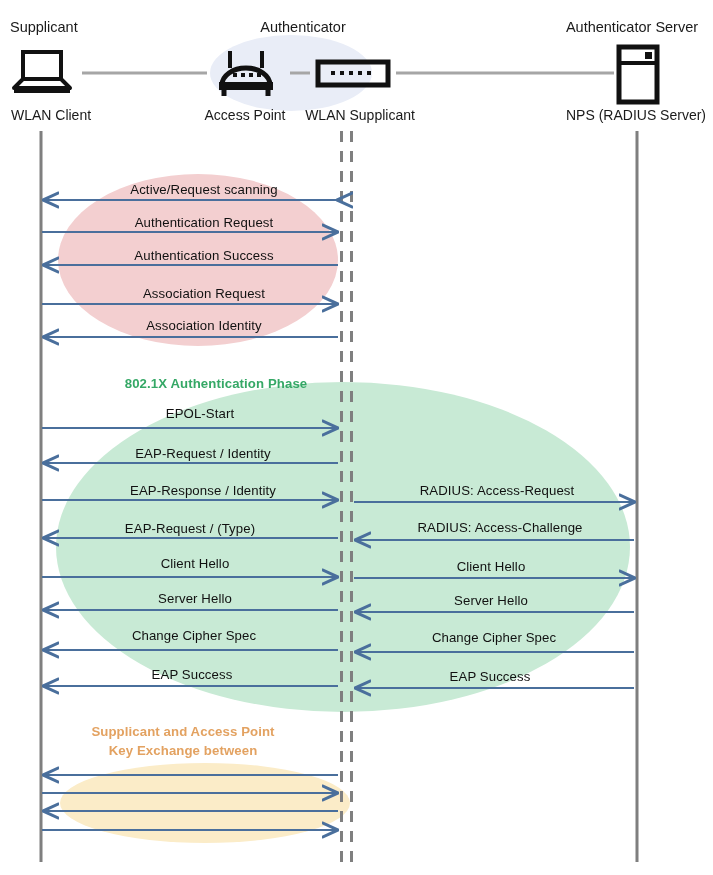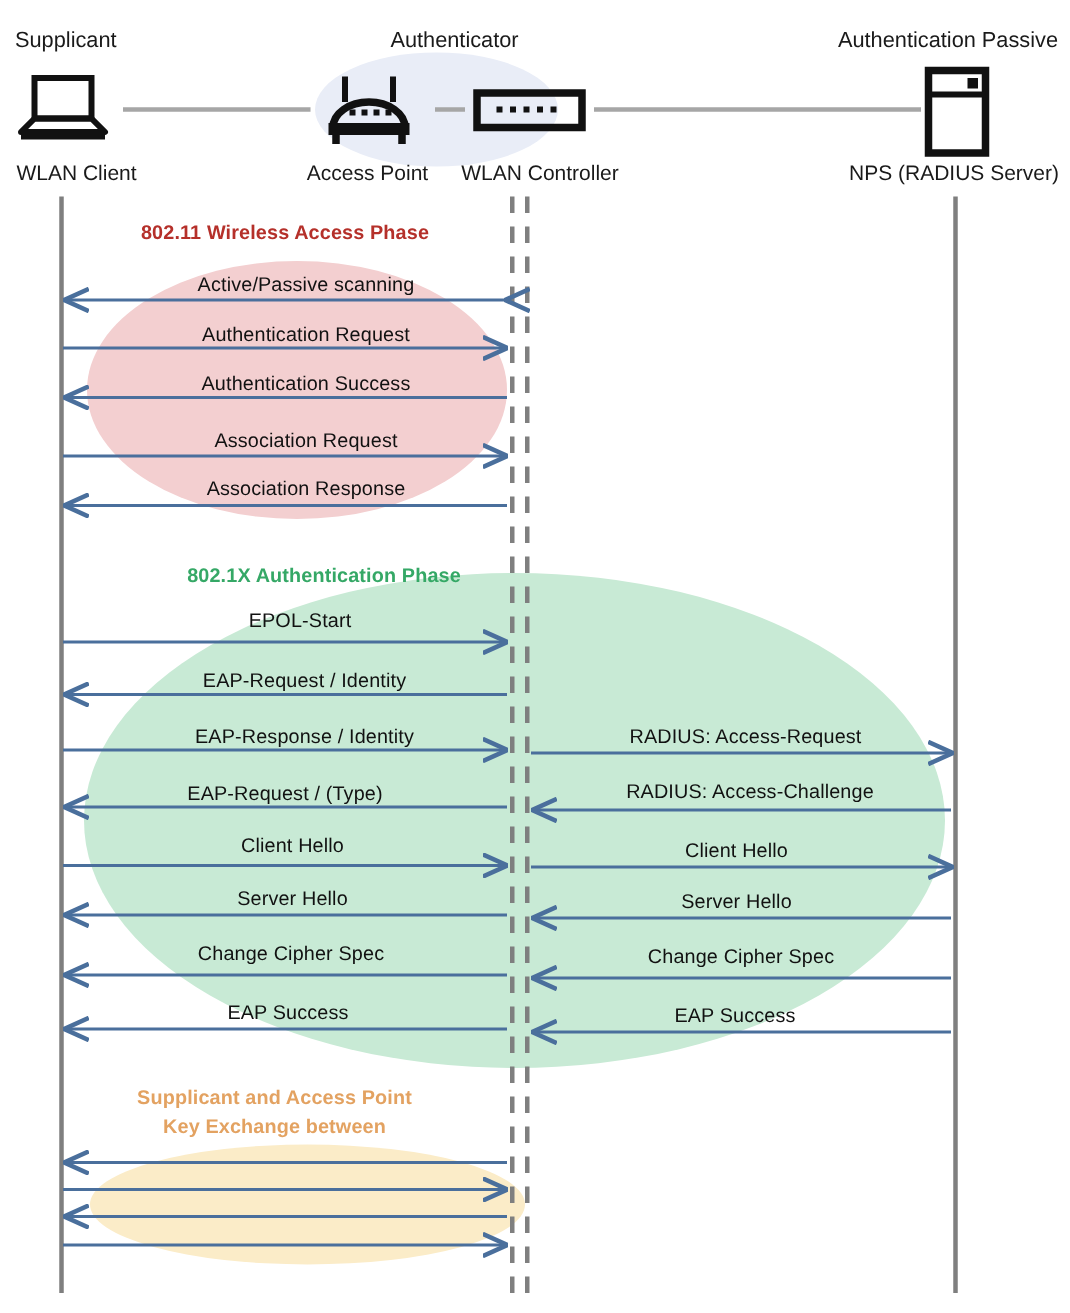--- a/index.html
+++ b/index.html
@@ -114,39 +114,38 @@
 
       <line x1="338" y1="775" x2="44" y2="775" marker-end="url(#ah-l)"></line>
       <line x1="42" y1="793" x2="337" y2="793" marker-end="url(#ah-r)"></line>
       <line x1="338" y1="811" x2="44" y2="811" marker-end="url(#ah-l)"></line>
       <line x1="42" y1="830" x2="337" y2="830" marker-end="url(#ah-r)"></line>
     </g>
   </svg>
 
   <div class="txt role-title" style="left:10px;top:19px;">Supplicant</div>
   <div class="txt role-title ctr" style="left:303px;top:19px;">Authenticator</div>
-  <div class="txt role-title ctr" style="left:632px;top:19px;">Authentication Passive</div>
+  <div class="txt role-title ctr" style="left:632px;top:19px;">Authenticator Server</div>
 
   <div class="txt role-sub ctr" style="left:51px;top:107px;">WLAN Client</div>
   <div class="txt role-sub ctr" style="left:245px;top:107px;">Access Point</div>
-  <div class="txt role-sub ctr" style="left:360px;top:107px;">WLAN Controller</div>
+  <div class="txt role-sub ctr" style="left:360px;top:107px;">WLAN Supplicant</div>
   <div class="txt role-sub ctr" style="left:636px;top:107px;text-align:right;">NPS (RADIUS Server)</div>
 
-  <div class="txt phase red ctr" style="left:190px;top:147px;">802.11 Wireless Access Phase</div>
   <div class="txt phase green ctr" style="left:216px;top:376px;">802.1X Authentication Phase</div>
   <div style="position:absolute;left:183px;top:722px;transform:translateX(-50%);">
     <div class="phase orange">Supplicant and Access Point</div>
     <div class="phase orange">Key Exchange between</div>
   </div>
 
-  <div class="txt msg ctr" style="left:204px;top:182px;">Active/Passive scanning</div>
+  <div class="txt msg ctr" style="left:204px;top:182px;">Active/Request scanning</div>
   <div class="txt msg ctr" style="left:204px;top:215px;">Authentication Request</div>
   <div class="txt msg ctr" style="left:204px;top:248px;">Authentication Success</div>
   <div class="txt msg ctr" style="left:204px;top:286px;">Association Request</div>
-  <div class="txt msg ctr" style="left:204px;top:318px;">Association Response</div>
+  <div class="txt msg ctr" style="left:204px;top:318px;">Association Identity</div>
 
   <div class="txt msg ctr" style="left:185px;top:406px;margin-left:15px;">EPOL-Start</div>
   <div class="txt msg ctr" style="left:203px;top:446px;">EAP-Request / Identity</div>
   <div class="txt msg ctr" style="left:203px;top:483px;">EAP-Response / Identity</div>
   <div class="txt msg ctr" style="left:190px;top:521px;">EAP-Request / (Type)</div>
   <div class="txt msg ctr" style="left:195px;top:556px;">Client Hello</div>
   <div class="txt msg ctr" style="left:195px;top:591px;">Server Hello</div>
   <div class="txt msg ctr" style="left:194px;top:628px;">Change Cipher Spec</div>
   <div class="txt msg ctr" style="left:192px;top:667px;">EAP Success</div>
 

